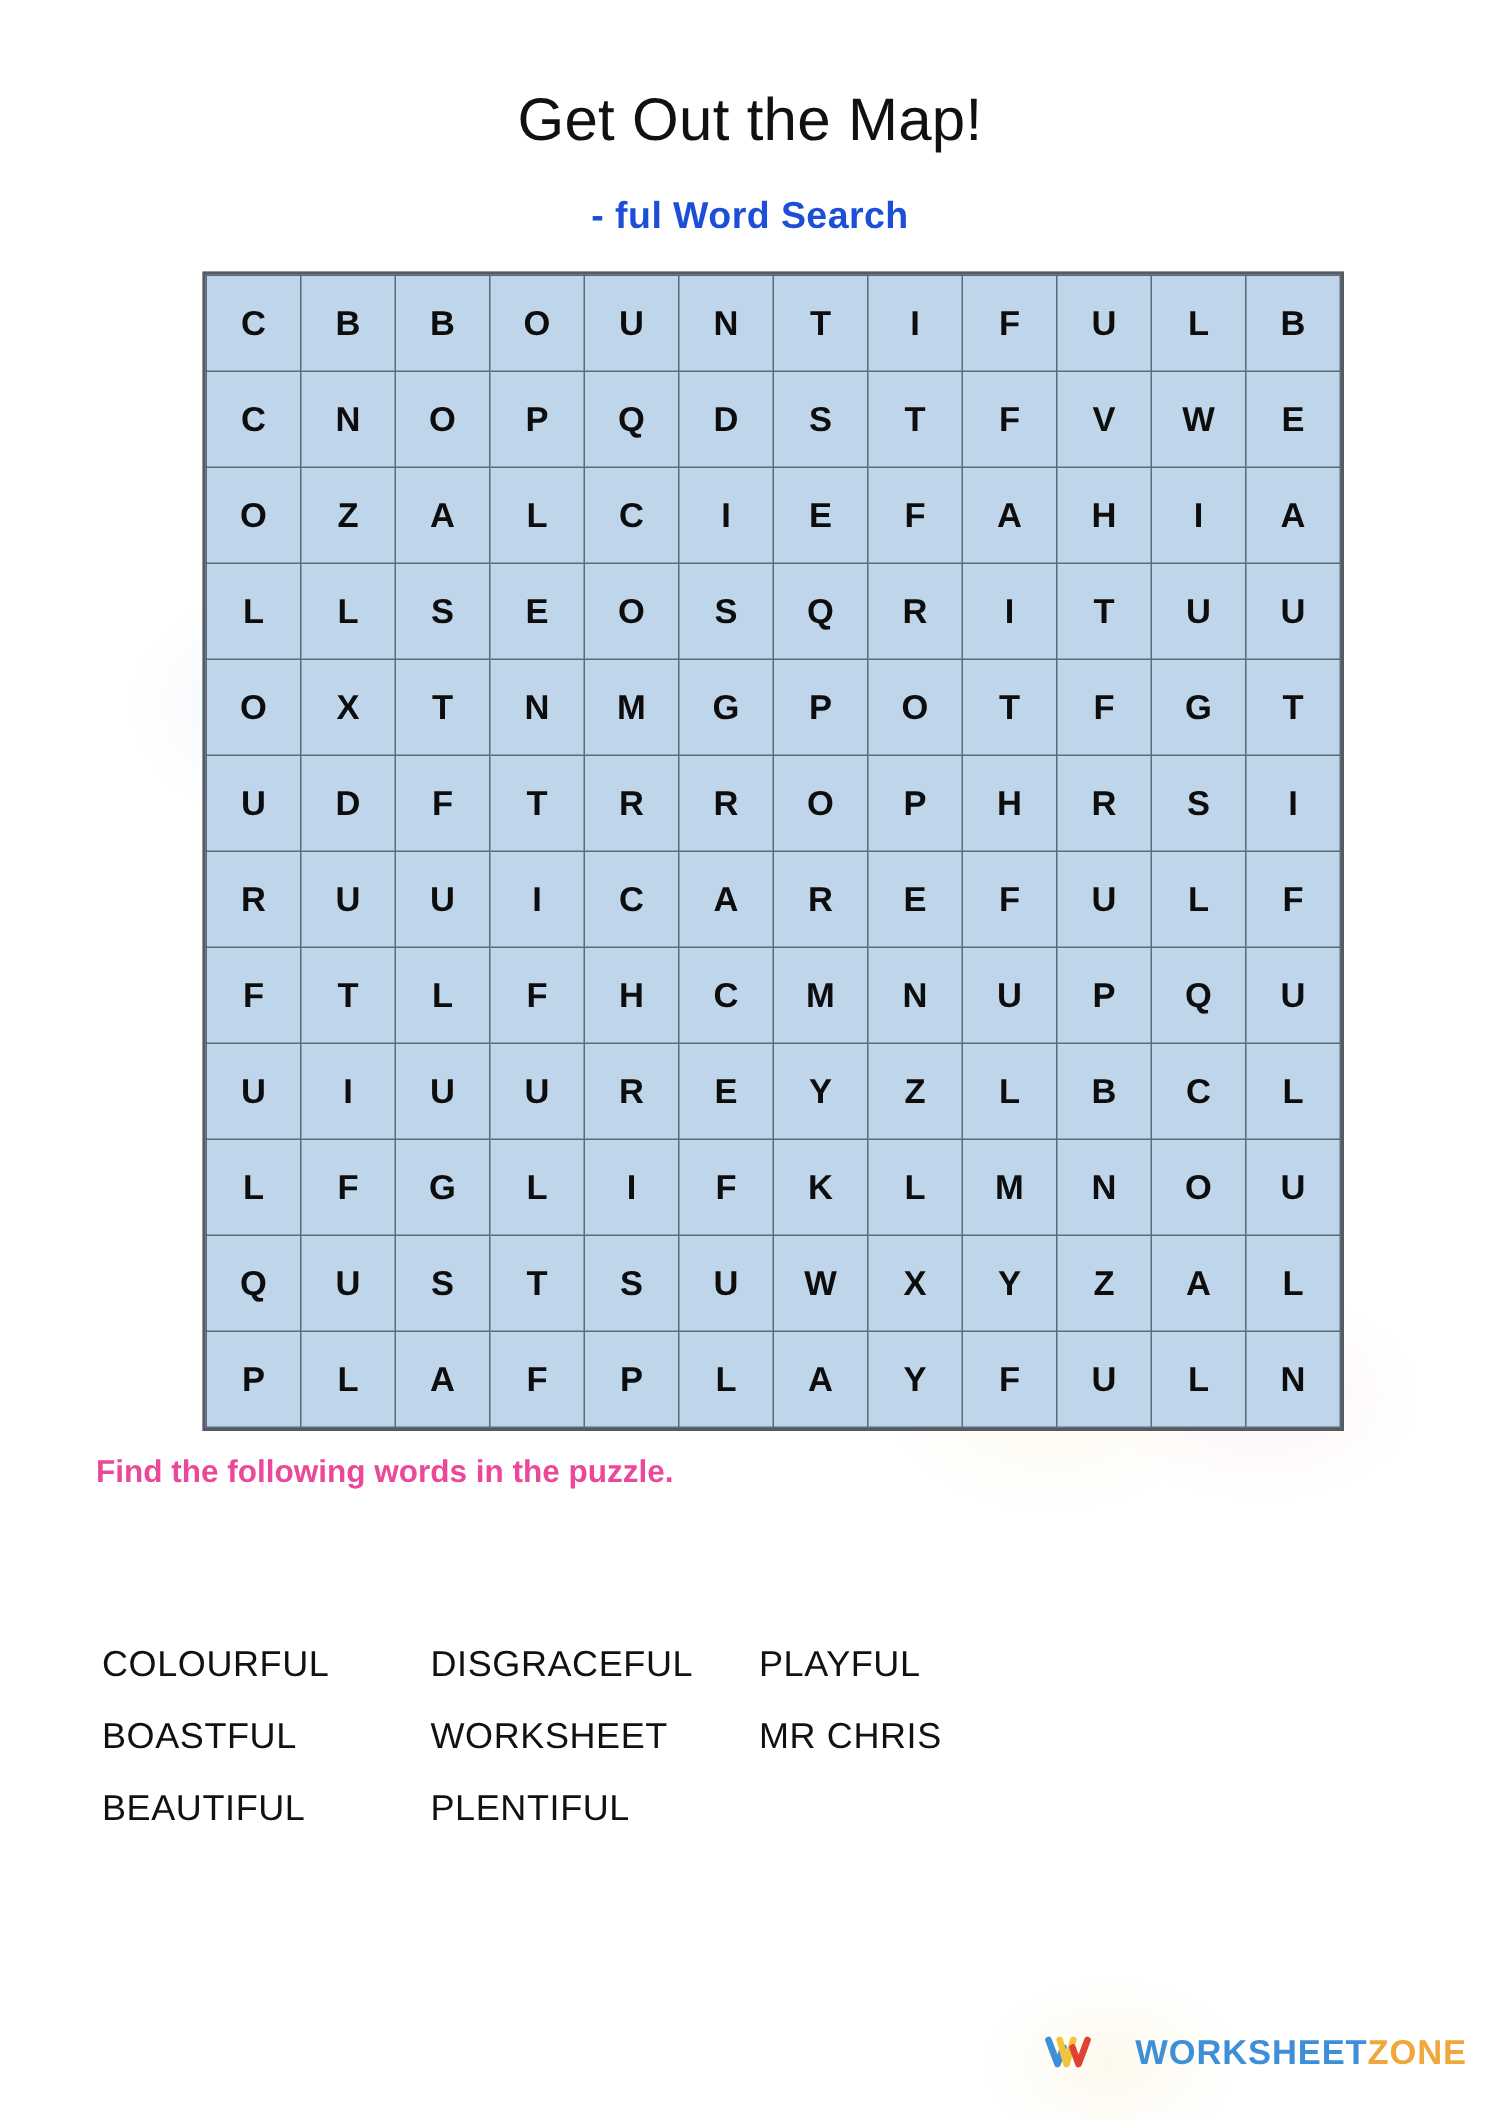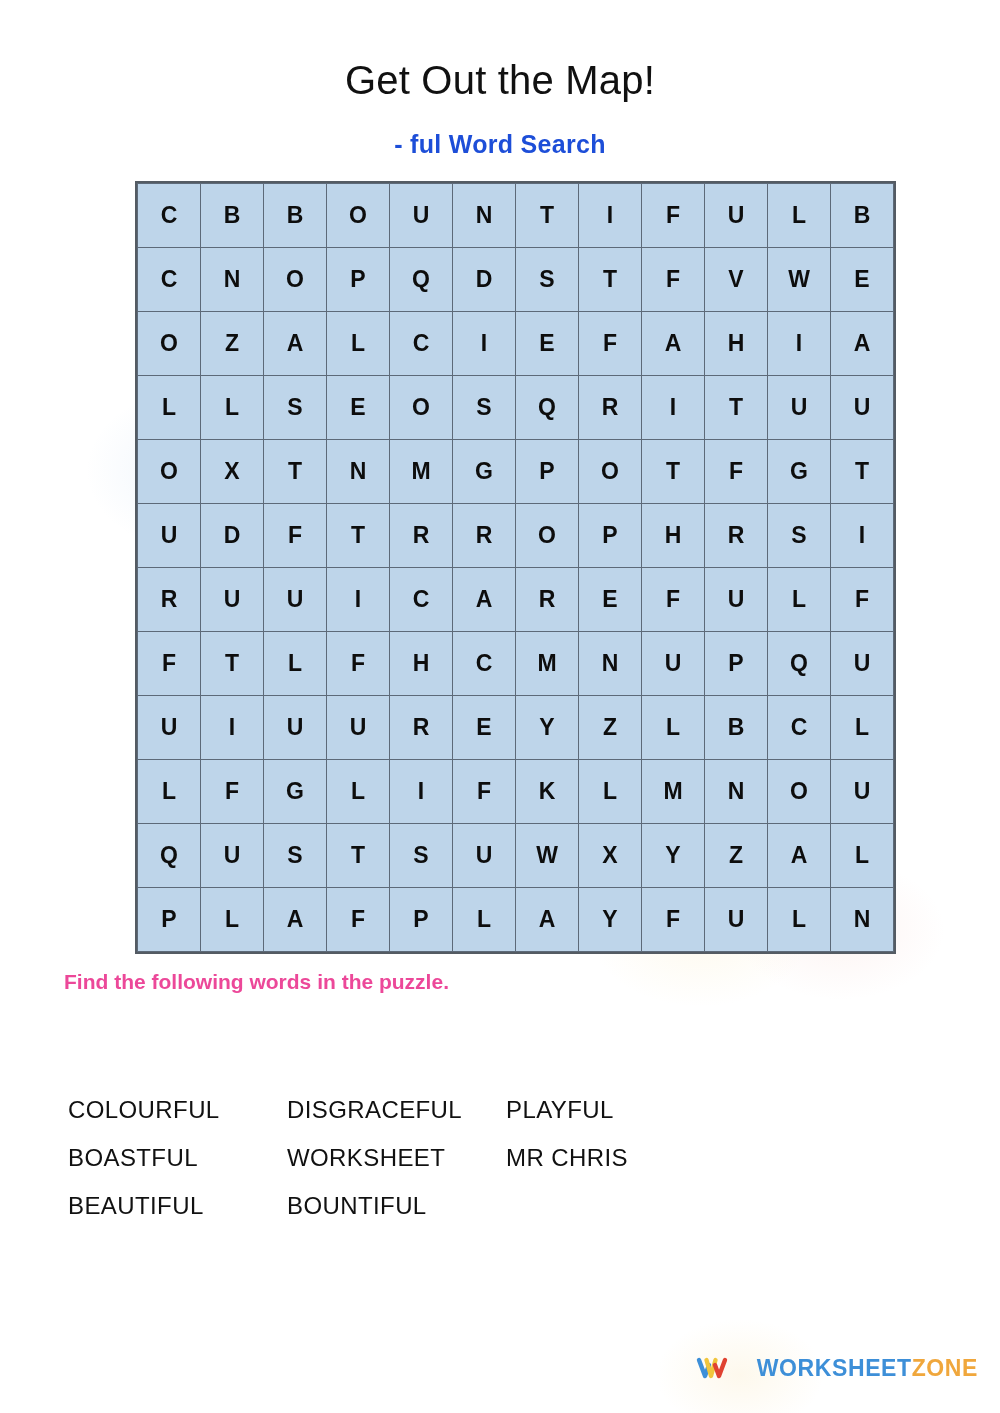--- a/index.html
+++ b/index.html
@@ -326,21 +326,21 @@
       <div class="word-cell">DISGRACEFUL</div>
       <div class="word-cell">PLAYFUL</div>
     </div>
     <div class="word-row">
       <div class="word-cell">BOASTFUL</div>
       <div class="word-cell">WORKSHEET</div>
       <div class="word-cell">MR CHRIS</div>
     </div>
     <div class="word-row">
       <div class="word-cell">BEAUTIFUL</div>
-      <div class="word-cell">BOUNTIFUL</div>
+      <div class="word-cell">PLENTIFUL</div>
       <div class="word-cell"></div>
     </div>
   </div>
 
 <div class="footer-logo">
   <span>
     <svg class="logo-mark" viewBox="0 0 34 34" xmlns="http://www.w3.org/2000/svg">
       <path d="M4 9 L10 25 L14 14" stroke="#3d8fd8" stroke-width="4.4" fill="none" stroke-linecap="round" stroke-linejoin="round"></path>
       <path d="M11.5 9 L16 25 L20.5 9" stroke="#f0c53c" stroke-width="4.4" fill="none" stroke-linecap="round" stroke-linejoin="round"></path>
       <path d="M20 14 L24 25 L30 9" stroke="#e04231" stroke-width="4.4" fill="none" stroke-linecap="round" stroke-linejoin="round"></path>

